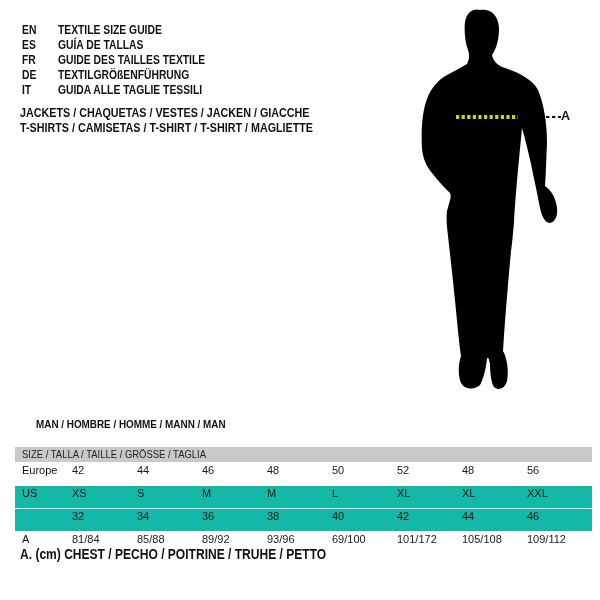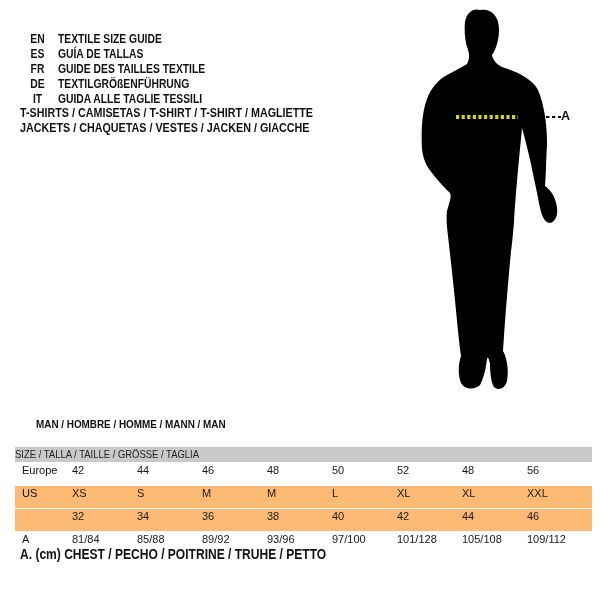--- a/index.html
+++ b/index.html
@@ -4,39 +4,39 @@
 <style>
   html,body { margin:0; padding:0; background:#fff; }
   .canvas {
     position:relative; width:600px; height:600px; background:#ffffff;
     font-family:"Liberation Sans", sans-serif; color:#111; overflow:hidden;
     -webkit-font-smoothing:antialiased;
   }
   .cond { display:inline-block; transform:scaleX(0.86); transform-origin:0 50%; white-space:nowrap; }
 
   
-  .lang-block { position:absolute; left:22px; top:32px;text-align:center; }
+  .lang-block { position:absolute; left:22px; top:23px; }
   .lang-row { display:flex; font-weight:bold; font-size:12px; line-height:15px; }
   .lang-code { width:36px; }
 
   
   .cat-block { position:absolute; left:20px; top:106px; font-weight:bold; font-size:12.5px; line-height:15px; }
 
   
   .figure-wrap { position:absolute; left:395px; top:0; width:180px; height:400px; }
   .measure-label { position:absolute; left:561px; top:109px; font-size:12.5px; font-weight:bold; }
 
   
   .section-title { position:absolute; left:36px; top:418px; font-weight:bold; font-size:11.5px; }
 
   
   .size-table { position:absolute; left:15px; top:447px; width:577px; font-size:11px; }
-  .tbl-header { height:15px; line-height:15px; background:#c9c9c9; color:#222; }
+  .tbl-header { height:15px; line-height:15px; background:#c9c9c9; padding-left:7px; color:#222; }
   .tbl-row { display:grid; grid-template-columns:57px repeat(8, 1fr); height:22px; line-height:15px; margin-top:1px; }
-  .tbl-row.shaded { background:#fdba74; }
+  .tbl-row.shaded { background:#14b8a6; }
   .row-label { text-align:left; padding-left:7px; }
   .cell { text-align:left; color:#1a1a1a; }
 
   
   .footnote { position:absolute; left:20px; top:546px; font-weight:bold; font-size:14px;text-align:center; }
 </style>
 </head>
 <body>
 
 <div class="canvas">
@@ -58,22 +58,22 @@
       <span class="lang-code cond">DE</span>
       <span class="cond">TEXTILGRÖßENFÜHRUNG</span>
     </div>
     <div class="lang-row">
       <span class="lang-code cond">IT</span>
       <span class="cond">GUIDA ALLE TAGLIE TESSILI</span>
     </div>
   </div>
 
   <div class="cat-block">
+    <div><span class="cond">JACKETS / CHAQUETAS / VESTES / JACKEN / GIACCHE</span></div>
     <div><span class="cond">T-SHIRTS / CAMISETAS / T-SHIRT / T-SHIRT / MAGLIETTE</span></div>
-    <div><span class="cond">JACKETS / CHAQUETAS / VESTES / JACKEN / GIACCHE</span></div>
   </div>
 
   <svg class="figure-wrap" viewBox="0 0 180 400" aria-hidden="true">
     <path d="M85,10
          C95,8 104,15 104,29
          C104,38 102,48 97,55
          C98,60 101,64 107,67
          C119,71 137,78 143,90
          C149,104 152,124 152,144
          C151,163 151,175 150,186
@@ -153,22 +153,22 @@
       <span class="cell">44</span>
       <span class="cell">46</span>
     </div>
 
     <div class="tbl-row">
       <span class="row-label">A</span>
       <span class="cell">81/84</span>
       <span class="cell">85/88</span>
       <span class="cell">89/92</span>
       <span class="cell">93/96</span>
-      <span class="cell">97/100</span>
-      <span class="cell">101/128</span>
+      <span class="cell">69/100</span>
+      <span class="cell">101/172</span>
       <span class="cell">105/108</span>
       <span class="cell">109/112</span>
     </div>
   </div>
 
   <div class="footnote">
     <span class="cond">A. (cm) CHEST / PECHO / POITRINE / TRUHE / PETTO</span>
   </div>
 
 </div>

